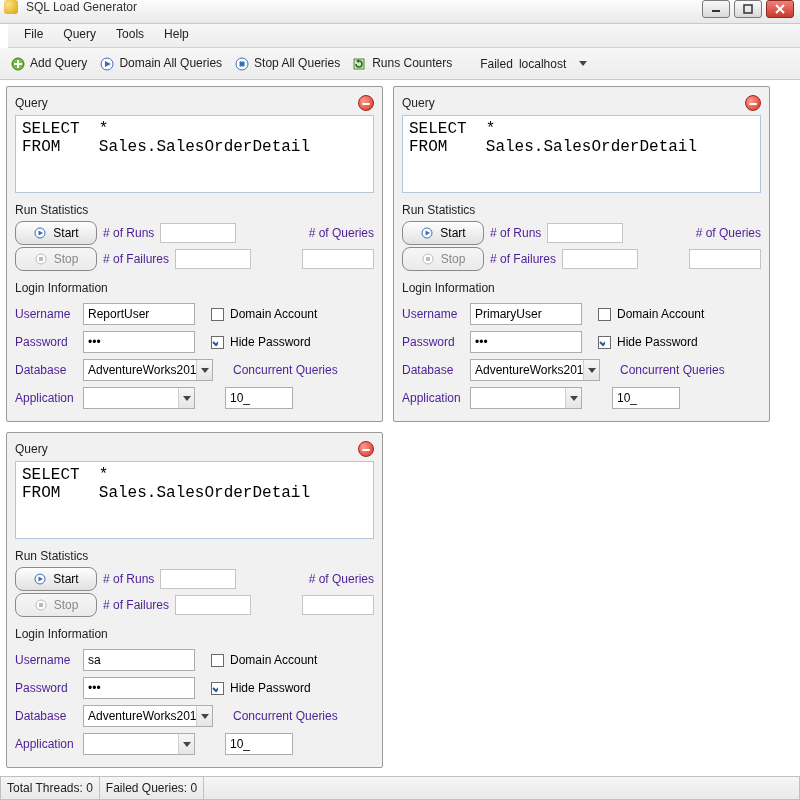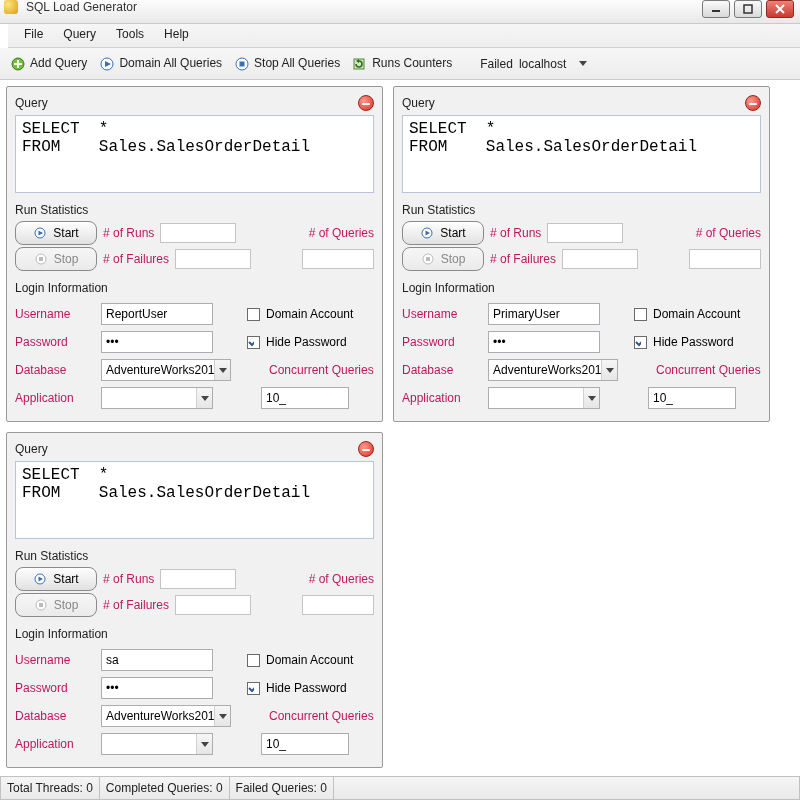--- a/index.html
+++ b/index.html
@@ -34,37 +34,37 @@
 .red-btn::after { content: ""; position: absolute; left: 3px; right: 3px; top: 6.5px; height: 2px; background: #fff; border-radius: 1px; }
 
 .sql-box { margin-top: 2px; background: #fff; border: 1px solid #b5c6da; height: 78px; padding: 4px 6px; font-family: "Courier New", monospace; font-size: 16px; color: #000; white-space: pre; overflow: hidden; }
 
 .section-title { margin-top: 8px; color: #222; padding: 2px 0; }
 
 .stats-row { display: flex; align-items: center; gap: 6px; margin-top: 2px; }
 .ctrl-btn { width: 82px; height: 24px; border: 1px solid #8a8a8a; border-radius: 8px; background: linear-gradient(#fefefe,#e1e1e1); display: flex; align-items: center; justify-content: center; gap: 6px; }
 .ctrl-btn.disabled { color: #888; background: linear-gradient(#f6f6f6,#ebebeb); }
 .ctrl-icon { width: 14px; height: 14px; display: flex; align-items: center; justify-content: center; }
-.lbl { color: #be185d; white-space: nowrap; }
+.lbl { color: #4c1d95; white-space: nowrap; }
 .val-box { width: 76px; height: 20px; background: #fff; border: 1px solid #c4c4c4; }
 .stats-row .q-lbl { margin-left: auto; }
 .stats-row .q-box { width: 72px; }
 
-.login-row { display: flex; align-items: center; gap: 24px; margin-top: 6px; }
+.login-row { display: flex; align-items: center; gap: 6px; margin-top: 6px; }
 .login-row .lbl { width: 62px; }
 .tf { height: 22px; border: 1px solid #abadb3; background: #fff; padding: 0 4px; outline: none; }
 .tf.user { width: 112px; }
 .combo { display: flex; align-items: center; border: 1px solid #abadb3; background: #fff; height: 22px; width: 130px; }
 .combo .combo-text { flex: 1; padding-left: 4px; overflow: hidden; white-space: nowrap; }
 .combo .combo-btn { width: 16px; height: 100%; display: flex; align-items: center; justify-content: center; border-left: 1px solid #d0d0d0; background: linear-gradient(#f6f6f6,#e6e6e6); }
 .chk-wrap { display: flex; align-items: center; gap: 6px; margin-left: 10px; }
 .chk { width: 13px; height: 13px; border: 1px solid #6a6a6a; background: #fff; display: flex; align-items: center; justify-content: center; }
 .chk.checked::after { content: ""; width: 9px; height: 9px; background: none; border: none; }
 .chk.checked svg { display: block; }
-.conc-box { width: 88px; height: 22px; border: 1px solid #abadb3; background: #fff; padding: 4px 4px; display: flex; align-items: center; }
+.conc-box { width: 68px; height: 22px; border: 1px solid #abadb3; background: #fff; padding: 4px 4px; display: flex; align-items: center; }
 
 .login-row.last { margin-bottom: 2px; align-items: center; }
 .login-row .right-lbl { margin-left: 14px; white-space: nowrap; }
 
 .statusbar { height: 24px; border-top: 1px solid #c0c0c0; background: linear-gradient(#f5f5f5,#e9e9e9); display: flex; align-items: stretch; }
 .statusbar .cell { border: 1px solid #c0c0c0; border-top: none; border-left: none; padding: 2px 6px; display: flex; align-items: center; color: #222; white-space: nowrap; }
 .statusbar .spacer { flex: 1; border: 1px solid #c0c0c0; border-top: none; border-left: none; }
 .statusbar .cell:first-child { border-left: 1px solid #c0c0c0; }
 .triangle-down { width: 0; height: 0; border-left: 4px solid transparent; border-right: 4px solid transparent; border-top: 5px solid #444; }
 </style>
@@ -392,16 +392,15 @@
       <div class="conc-box" style="margin-left:24px">
           <span>10_</span>
         </div>
     </div>
   </div>
 
 </div>
 
 <div class="statusbar">
   <div class="cell">Total Threads:  0</div>
-  <div class="cell">Completed Queries:  0</div>
   <div class="cell">Failed Queries:  0</div>
   <div class="spacer"></div>
 </div>
 
 </body></html>

